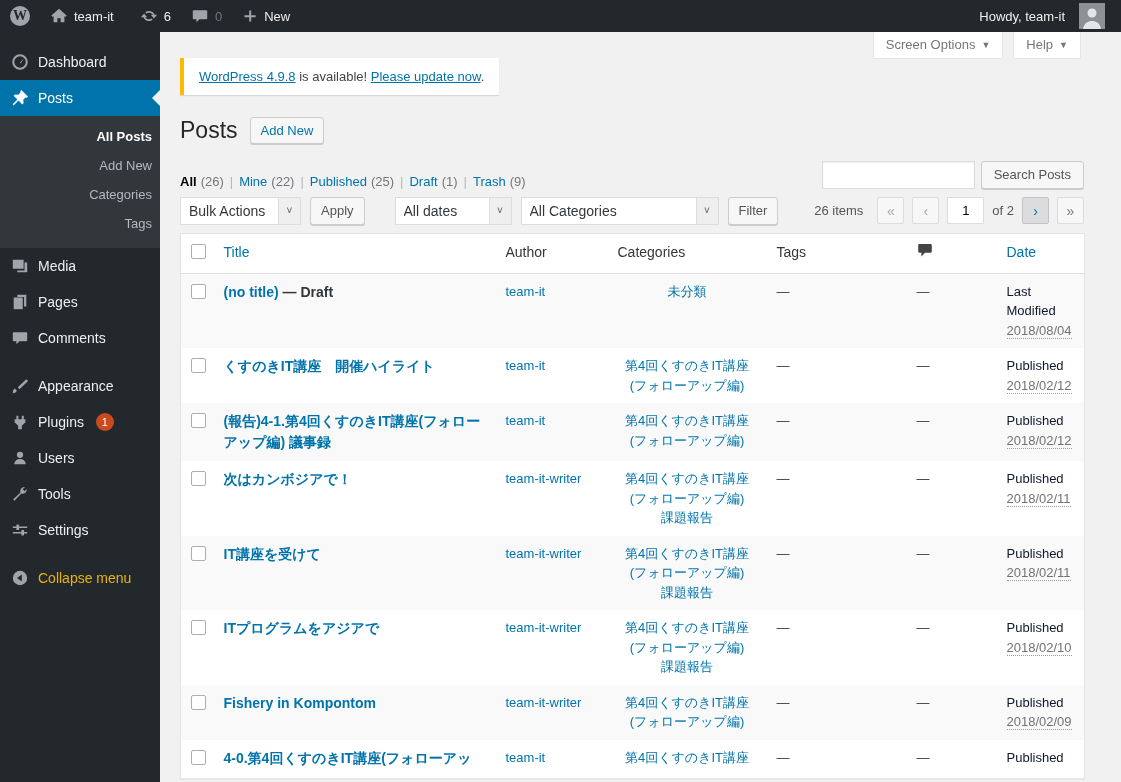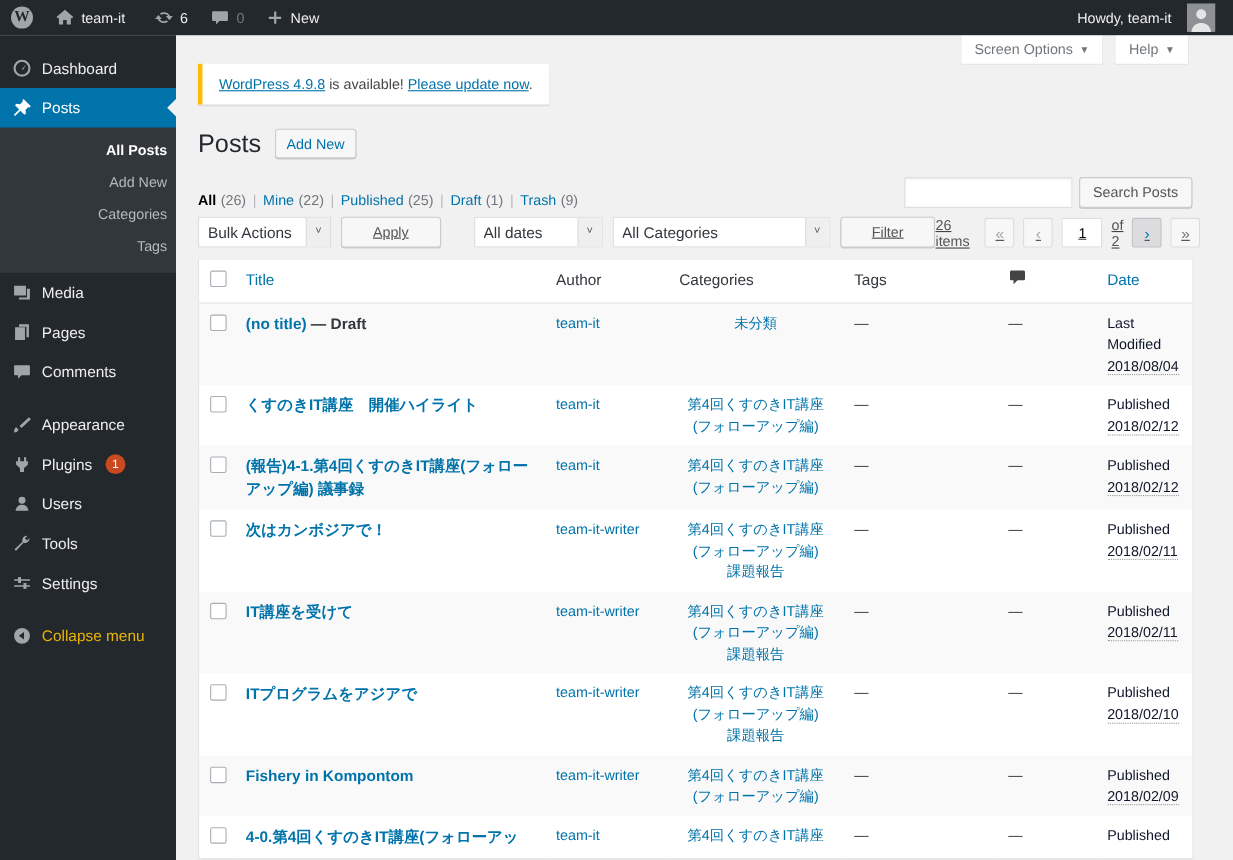--- a/index.html
+++ b/index.html
@@ -92,26 +92,26 @@
   .subsubsub li { display: flex; align-items: center; }
   .subsubsub li:not(:last-child)::after { content: "|"; margin: 0 6px; color: #b4b9be; }
   .subsubsub .v-label { color: var(--accent, #0073aa); cursor: pointer; }
   .subsubsub li.current .v-label { color: #000; font-weight: bold; }
   .subsubsub .v-count { color: #72777c; margin-left: 4px; }
 
   .search-box { display: flex; align-items: center; gap: 6px; }
   .search-input { width: 153px; height: 28px; border: 1px solid #ddd; background: #fff; padding: 0 8px; font-size: 13px; box-shadow: inset 0 1px 2px rgba(0,0,0,.07); }
   .button {
     background: #f7f7f7; border: 1px solid #ccc; border-radius: 3px; color: #555;
-    font-size: 13px; height: 28px; padding: 0 28px; cursor: pointer; box-shadow: 0 1px 0 #ccc;
+    font-size: 13px; height: 28px; padding: 0 10px; cursor: pointer; box-shadow: 0 1px 0 #ccc;
     font-family: "Liberation Sans", sans-serif;
   }
   .search-btn { padding: 0 12px; }
 
-  .tablenav { margin-top: 8px; display: flex; justify-content: space-between; align-items: flex-start; text-decoration: underline; }
+  .tablenav { margin-top: 8px; display: flex; justify-content: space-between; align-items: center; }
   .tablenav-left { display: flex; align-items: center; gap: 9px; }
   .select-wrap { position: relative; display: inline-block; }
   .select-wrap select {
     appearance: none; -webkit-appearance: none;
     height: 28px; border: 1px solid #ddd; background: #fff; color: #32373c;
     font-size: 14px; padding: 0 32px 0 8px; border-radius: 0; cursor: pointer;
     font-family: "Liberation Sans", sans-serif;
   }
   .select-arrow {
     position: absolute; right: 1px; top: 1px; bottom: 1px; width: 22px;
@@ -160,21 +160,21 @@
     border: 1px solid #a8aeb4; border-radius: 2px; cursor: pointer; margin-top: 2px;
   }
   tbody tr:nth-child(odd) { background: var(--row-alt, #f9f9f9); }
   tbody tr td, tbody tr th { padding-top: 11px; padding-bottom: 13px; }
   .row-title { font-weight: bold; font-size: 14px; cursor: pointer; }
   .post-state { color: #32373c; font-size: 14px; font-weight: bold; }
   .cell-link { cursor: pointer; }
   .cats-cell a { display: block; cursor: pointer; text-align: center; }
   .dash-val { color: #32373c; }
   .date-cell .status { display: block; color: #0f172a; }
-  .date-cell abbr.date { border-bottom: 1px dotted #999; color: #0f172a; }
+  .date-cell abbr.date { border-bottom: 1px dotted #999; color: #737373; }
   .comment-col-icon { display: inline-block; color: #444; }
 </style>
 </head>
 <body>
 
 <header id="adminbar">
   <div class="ab-item">
     <span class="ab-icon">
         <span class="wp-logo-circle">W</span>
       </span>

